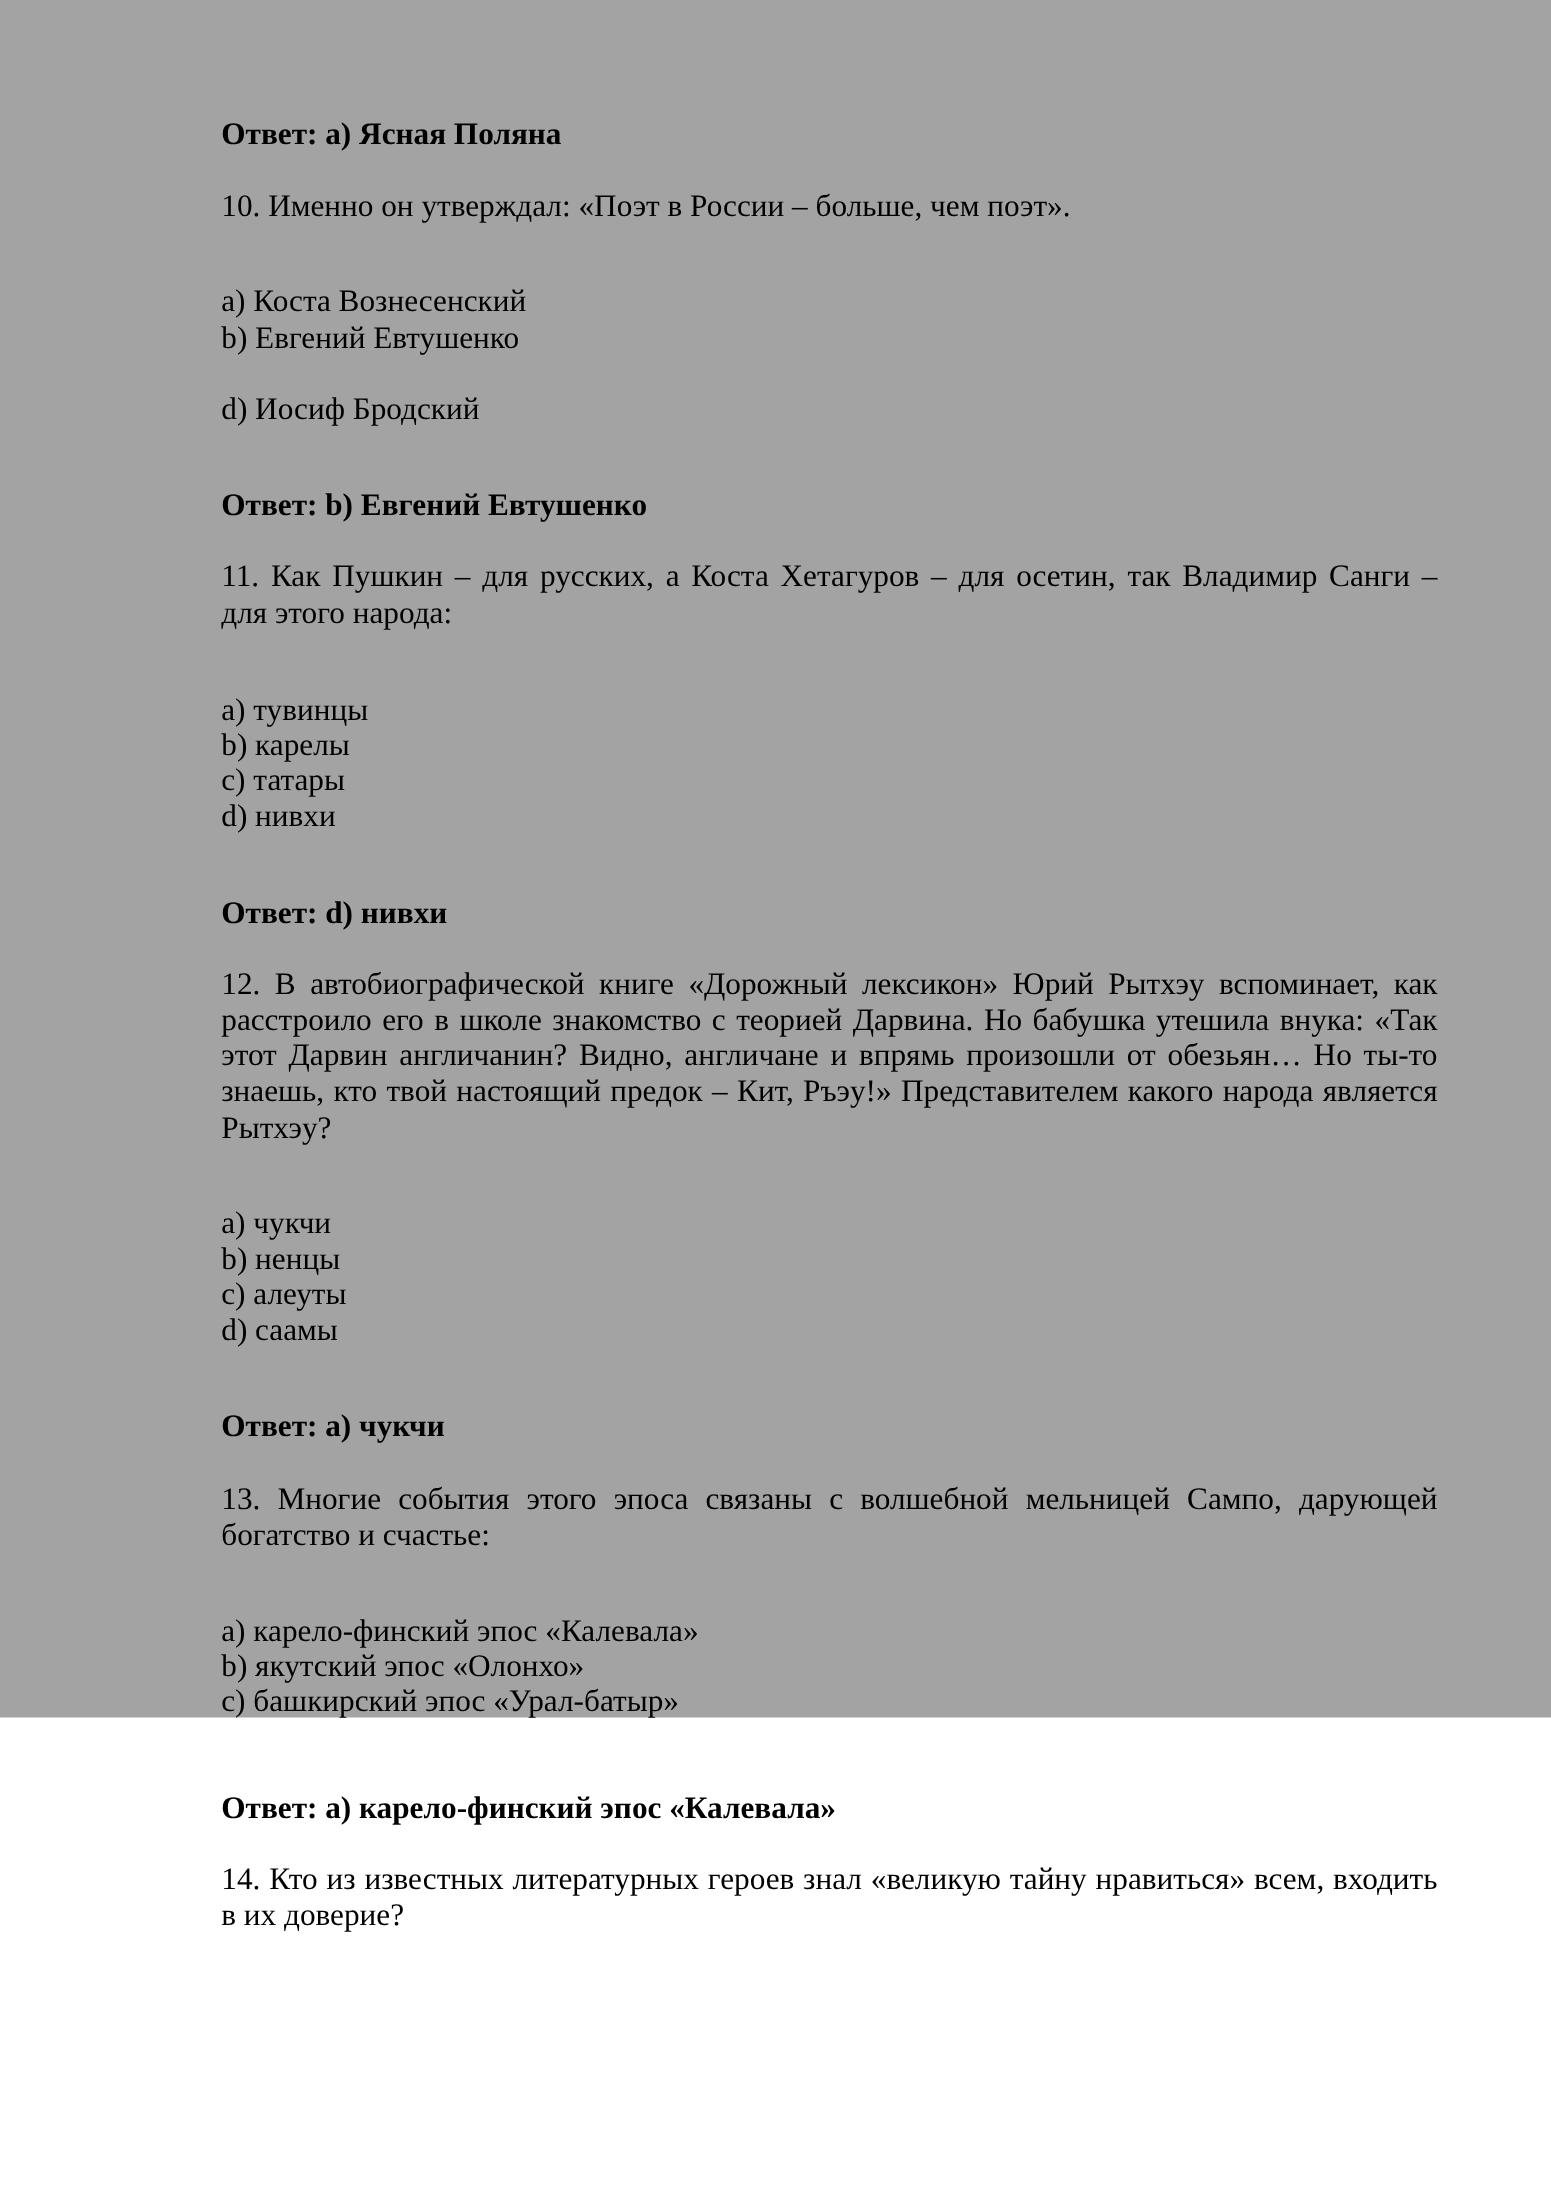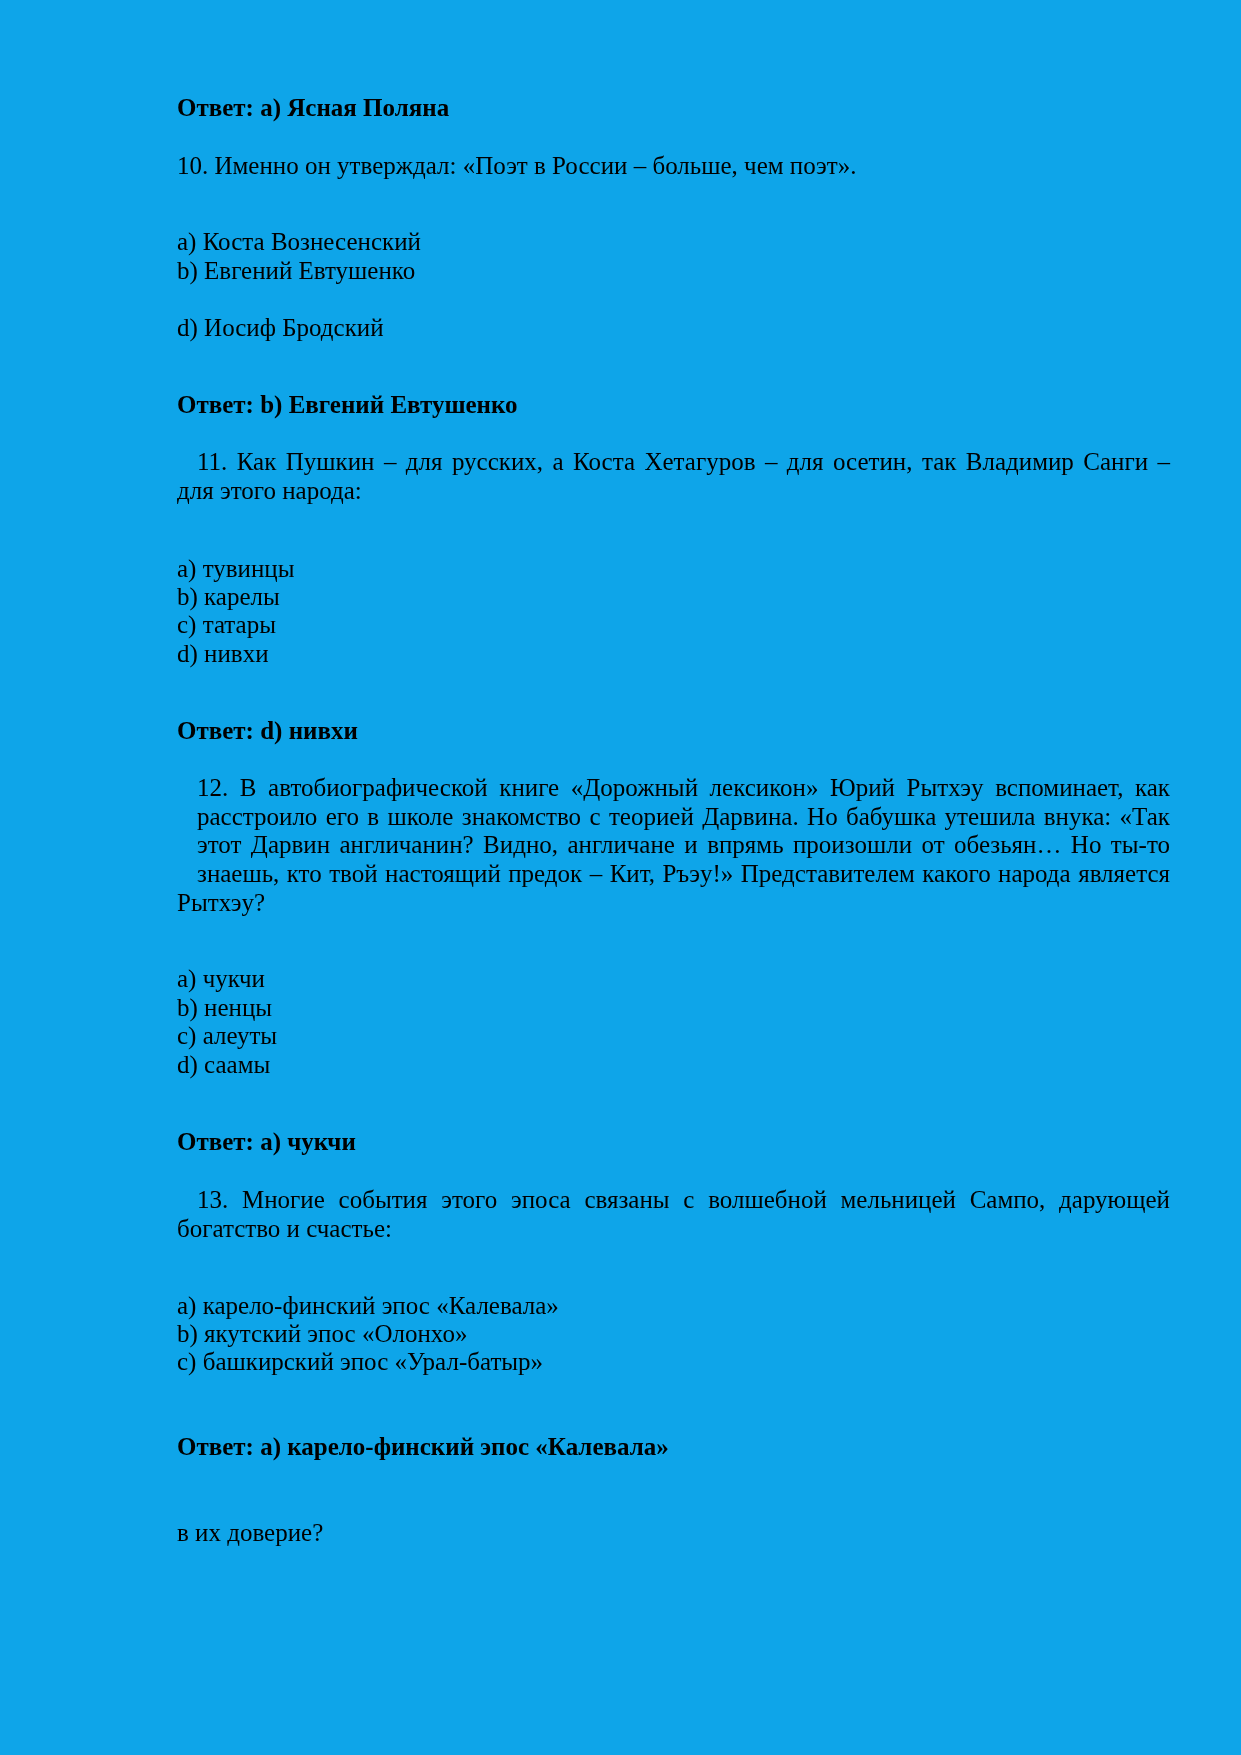--- a/index.html
+++ b/index.html
@@ -1,25 +1,25 @@
 <!DOCTYPE html>
 <html><head>
 <meta charset="utf-8">
 <style>
   html, body { margin: 0; padding: 0; background: #ffffff; }
   body { width: 1241px; height: 1755px; position: relative; overflow: hidden; }
   .page {
-    position: absolute; left: 0; top: 0; width: 1241px; height: 1755px; background: #0ea5e9;
+    position: absolute; left: 0; top: 0; width: 1241px; height: 1374px; background: #a3a3a3;
     font-family: "Liberation Serif", "DejaVu Serif", serif; color: #000;
   }
   .ln {
     position: absolute; left: 177px; width: 973px;
     font-size: 25px; line-height: 29px; white-space: nowrap;
   }
-  .just { text-align: justify; text-align-last: justify; white-space: normal; margin-left: 20px; }
+  .just { text-align: justify; text-align-last: justify; white-space: normal; }
   .bold { font-weight: bold; }
 </style>
 </head>
 <body>
 
 <div class="page">
 
   <div class="ln bold" style="top:93px">Ответ: а) Ясная Поляна</div>
 
   <div class="ln" style="top:151px">10. Именно он утверждал: «Поэт в России – больше, чем поэт».</div>
@@ -47,15 +47,16 @@
   <div class="ln" style="top:1050px">d) саамы</div>
   <div class="ln bold" style="top:1127px">Ответ: a) чукчи</div>
 
   <div class="ln just" style="top:1185px">13. Многие события этого эпоса связаны с волшебной мельницей Сампо, дарующей</div>
   <div class="ln" style="top:1291px">a) карело-финский эпос «Калевала»</div>
   <div class="ln" style="top:1214px">богатство и счастье:</div>
   <div class="ln" style="top:1319px">b) якутский эпос «Олонхо»</div>
   <div class="ln" style="top:1347px">c) башкирский эпос «Урал-батыр»</div>
   <div class="ln bold" style="top:1432px">Ответ: a) карело-финский эпос «Калевала»</div>
 
+  <div class="ln just" style="top:1489px">14. Кто из известных литературных героев знал «великую тайну нравиться» всем, входить</div>
   <div class="ln" style="top:1518px">в их доверие?</div>
 
 </div>
 
 </body></html>

